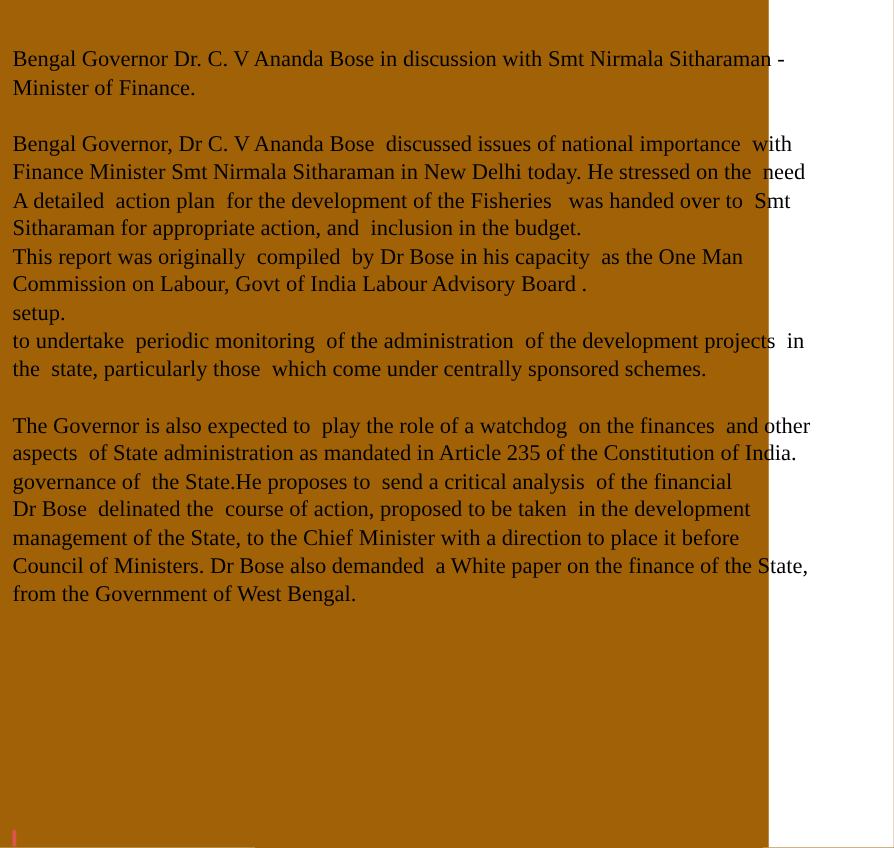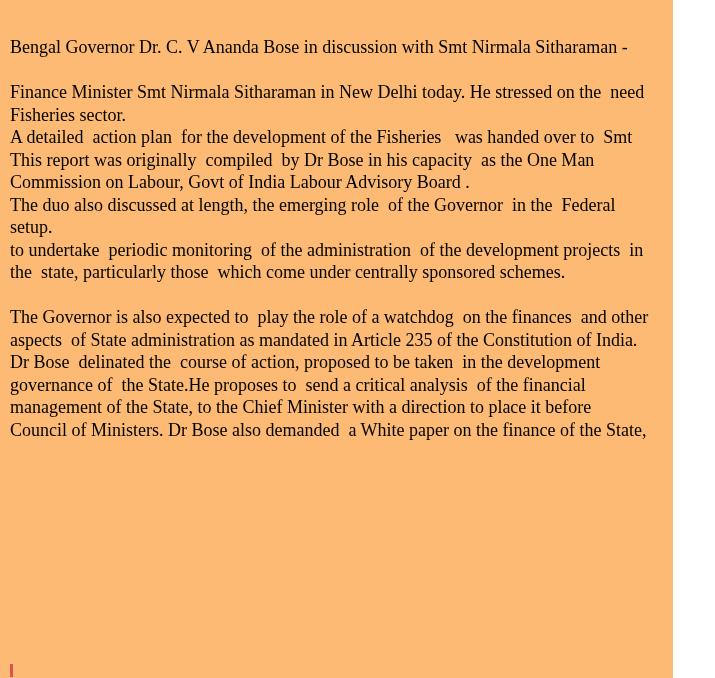--- a/index.html
+++ b/index.html
@@ -8,23 +8,23 @@
   }
   body {
     width: 715px;
     height: 678px;
     background: #ffffff;
     overflow: hidden;
     position: relative;
   }
   .page {
     position: relative;
-    width: 673px;
+    width: 615px;
     height: 678px;
-    background: #fdba74;
+    background: #a16207;
   }
   .text-block {
     position: absolute;
     top: 36px;
     left: 10px;
     right: 6px;
     font-family: "Liberation Serif", "DejaVu Serif", serif;
     font-size: 18px;
     line-height: 22.5px;
     color: #000000;
@@ -43,32 +43,34 @@
     height: 13px;
     background: #df534e;
   }
 </style>
 </head>
 <body style="background: rgb(255, 255, 255);">
 
 <div class="page">
   <div class="text-block" style="color: rgb(0, 0, 0);">
     <div class="line">Bengal Governor Dr. C. V Ananda Bose in discussion with Smt Nirmala Sitharaman -</div>
+    <div class="line">Minister of Finance.</div>
     <div class="line"></div>
+    <div class="line">Bengal Governor, Dr C. V Ananda Bose  discussed issues of national importance  with</div>
     <div class="line">Finance Minister Smt Nirmala Sitharaman in New Delhi today. He stressed on the  need</div>
-    <div class="line">Fisheries sector.</div>
     <div class="line">A detailed  action plan  for the development of the Fisheries   was handed over to  Smt</div>
+    <div class="line">Sitharaman for appropriate action, and  inclusion in the budget.</div>
     <div class="line">This report was originally  compiled  by Dr Bose in his capacity  as the One Man</div>
     <div class="line">Commission on Labour, Govt of India Labour Advisory Board .</div>
-    <div class="line">The duo also discussed at length, the emerging role  of the Governor  in the  Federal</div>
     <div class="line">setup.</div>
     <div class="line">to undertake  periodic monitoring  of the administration  of the development projects  in</div>
     <div class="line">the  state, particularly those  which come under centrally sponsored schemes.</div>
     <div class="line"></div>
     <div class="line">The Governor is also expected to  play the role of a watchdog  on the finances  and other</div>
     <div class="line">aspects  of State administration as mandated in Article 235 of the Constitution of India.</div>
+    <div class="line">governance of  the State.He proposes to  send a critical analysis  of the financial</div>
     <div class="line">Dr Bose  delinated the  course of action, proposed to be taken  in the development</div>
-    <div class="line">governance of  the State.He proposes to  send a critical analysis  of the financial</div>
     <div class="line">management of the State, to the Chief Minister with a direction to place it before</div>
     <div class="line">Council of Ministers. Dr Bose also demanded  a White paper on the finance of the State,</div>
+    <div class="line">from the Government of West Bengal.</div>
   </div>
   <div class="text-cursor" style="background: rgb(223, 83, 78);"></div>
 </div>
 
 </body></html>

